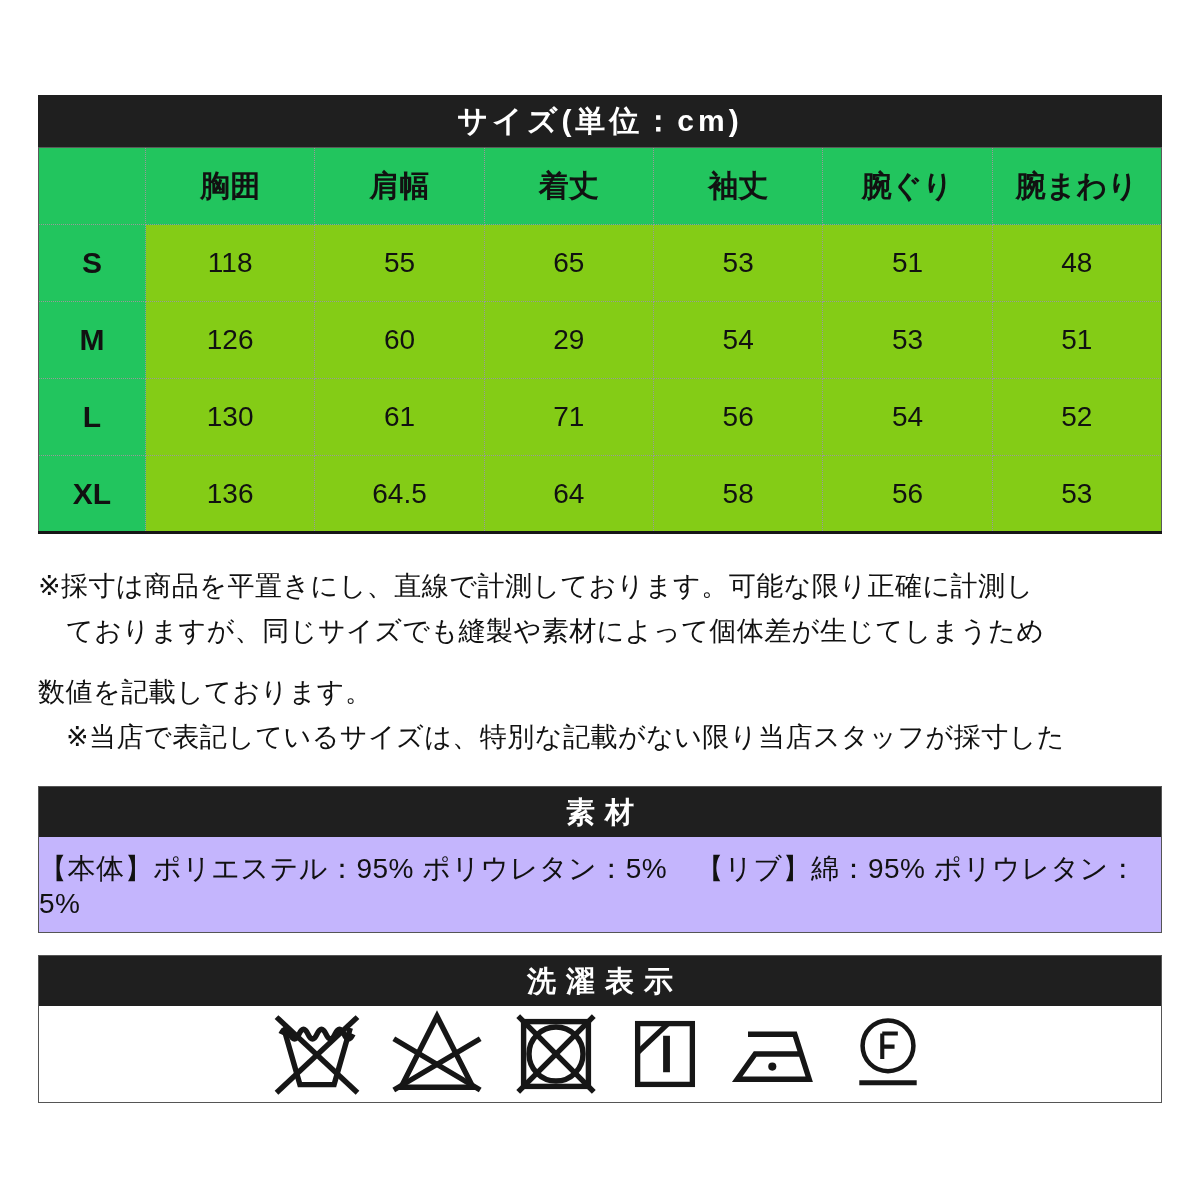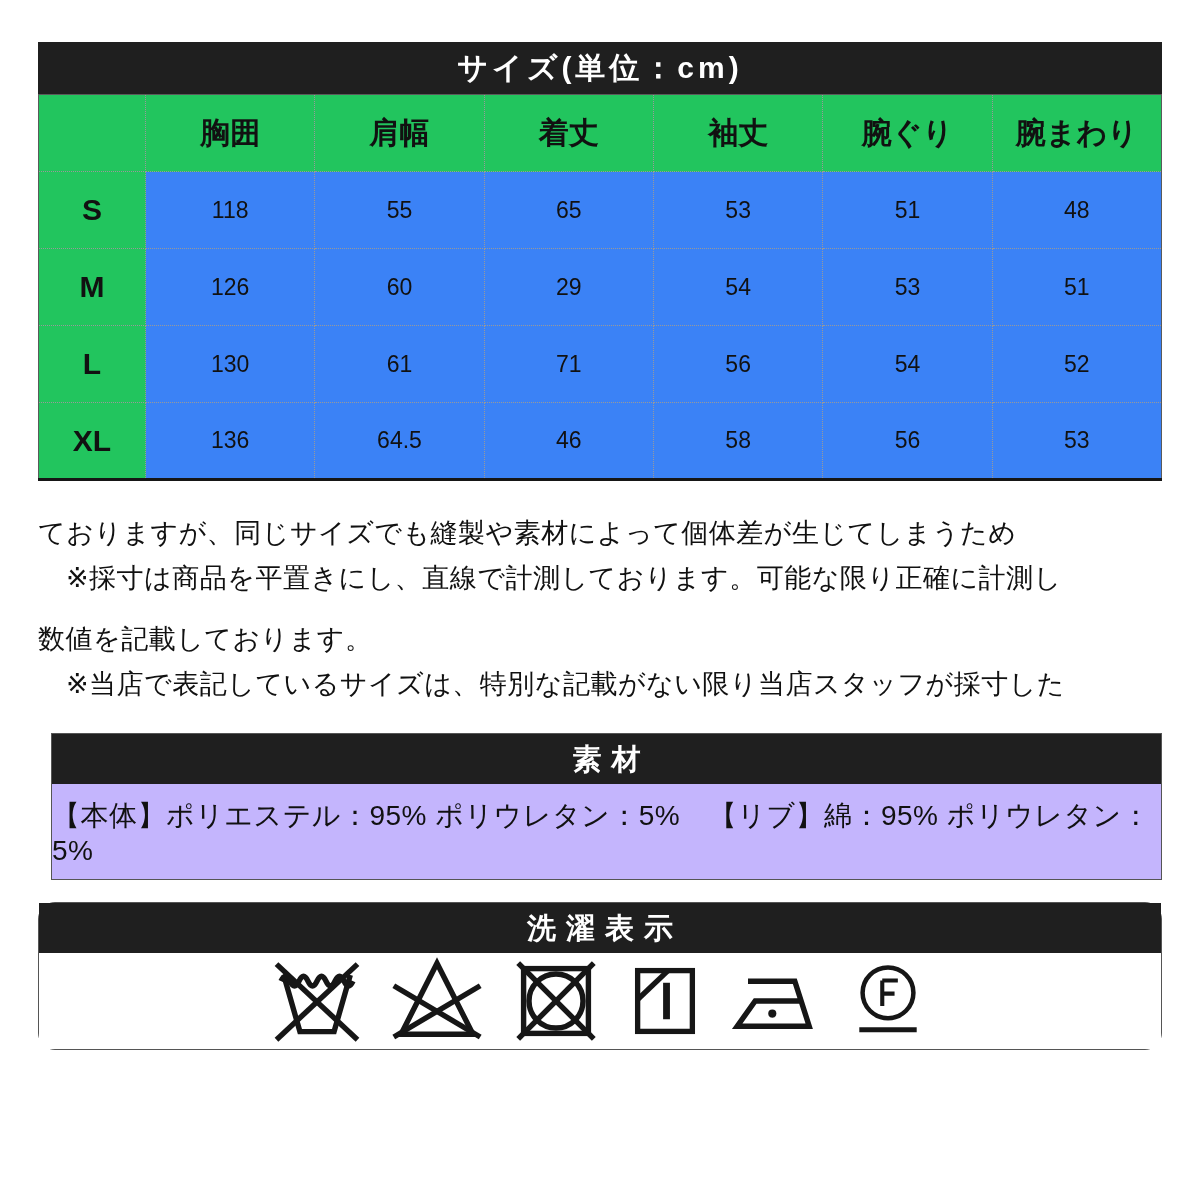--- a/index.html
+++ b/index.html
@@ -6,21 +6,21 @@
   html, body {
     margin: 0; padding: 0;
     width: 1200px; height: 1200px;
     background: #ffffff;
     font-family: "Liberation Sans", "DejaVu Sans", sans-serif;
     color: #111111;
   }
   .container {
     width: 1124px;
     margin: 0 auto;
-    padding-top: 42px;
+    padding-top: 95px;
   }
 
   
   .title-bar {
     height: 52px;
     line-height: 52px;
     background: #1f1f1f;
     color: #ffffff;
     font-size: 30px;
     font-weight: bold;
@@ -33,41 +33,41 @@
     table-layout: fixed;
     border: 1px solid #5a5a5a;
     border-bottom: 3px solid #161616;
   }
   table.size-table col.first { width: 107px; }
   table.size-table td {
     height: 77px;
     text-align: center;
     vertical-align: middle;
     border: 1px dotted #999999;
-    font-size: 23px;
-    background: #3b82f6;
+    font-size: 28px;
+    background: #84cc16;
     padding: 0;
   }
   table.size-table td.shaded {
     background: #22c55e;
     font-weight: bold;
     font-size: 30px;
   }
 
   
   .note { font-size: 27px; line-height: 45px; letter-spacing: 0.5px; }
   .note-1 { margin-top: 30px; }
   .note-2 { margin-top: 16px; }
   .note-line { margin-left: 28px; }
   .note-line:first-child { margin-left: 0; }
 
   
   .info-box { border: 1px solid #555555; }
-  .material-box { margin-top: 26px; margin-left: 13px; }
-  .laundry-box { margin-top: 22px; border-radius: 17px; }
+  .material-box { margin-top: 26px; }
+  .laundry-box { margin-top: 22px; }
   .info-box-bar {
     height: 50px;
     line-height: 50px;
     background: #1f1f1f;
     color: #ffffff;
     font-size: 29px;
     font-weight: bold;
     text-align: center;
     letter-spacing: 10px;
     text-indent: 10px;
@@ -142,32 +142,32 @@
           <td>61</td>
           <td>71</td>
           <td>56</td>
           <td>54</td>
           <td>52</td>
         </tr>
         <tr>
           <td class="shaded">XL</td>
           <td>136</td>
           <td>64.5</td>
-          <td>46</td>
+          <td>64</td>
           <td>58</td>
           <td>56</td>
           <td>53</td>
         </tr>
       </tbody>
     </table>
   </div>
 
   <div class="note note-1">
+    <div class="note-line">※採寸は商品を平置きにし、直線で計測しております。可能な限り正確に計測し</div>
     <div class="note-line">ておりますが、同じサイズでも縫製や素材によって個体差が生じてしまうため</div>
-    <div class="note-line">※採寸は商品を平置きにし、直線で計測しております。可能な限り正確に計測し</div>
   </div>
   <div class="note note-2">
     <div class="note-line">数値を記載しております。</div>
     <div class="note-line">※当店で表記しているサイズは、特別な記載がない限り当店スタッフが採寸した</div>
   </div>
 
   <div class="info-box material-box">
     <div class="info-box-bar">素材</div>
     <div class="material-body">【本体】ポリエステル：95% ポリウレタン：5%　【リブ】綿：95% ポリウレタン：5%</div>
   </div>

